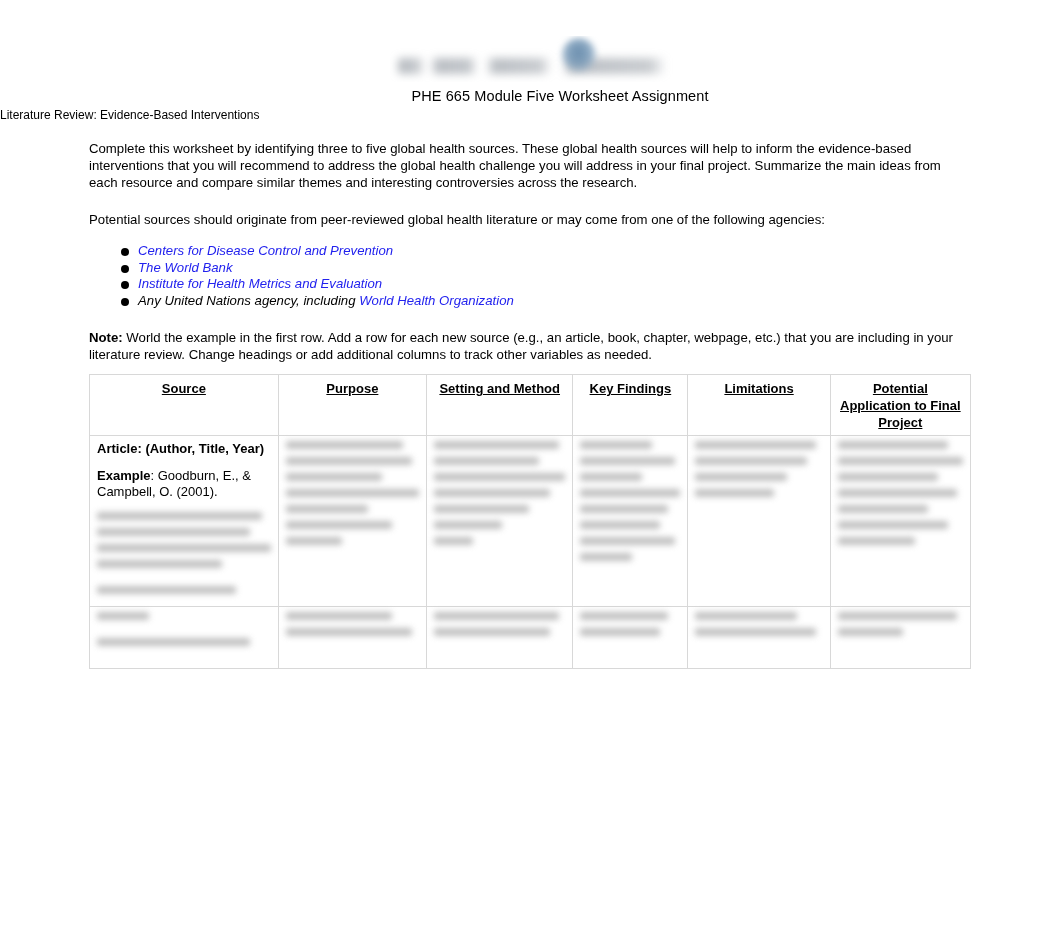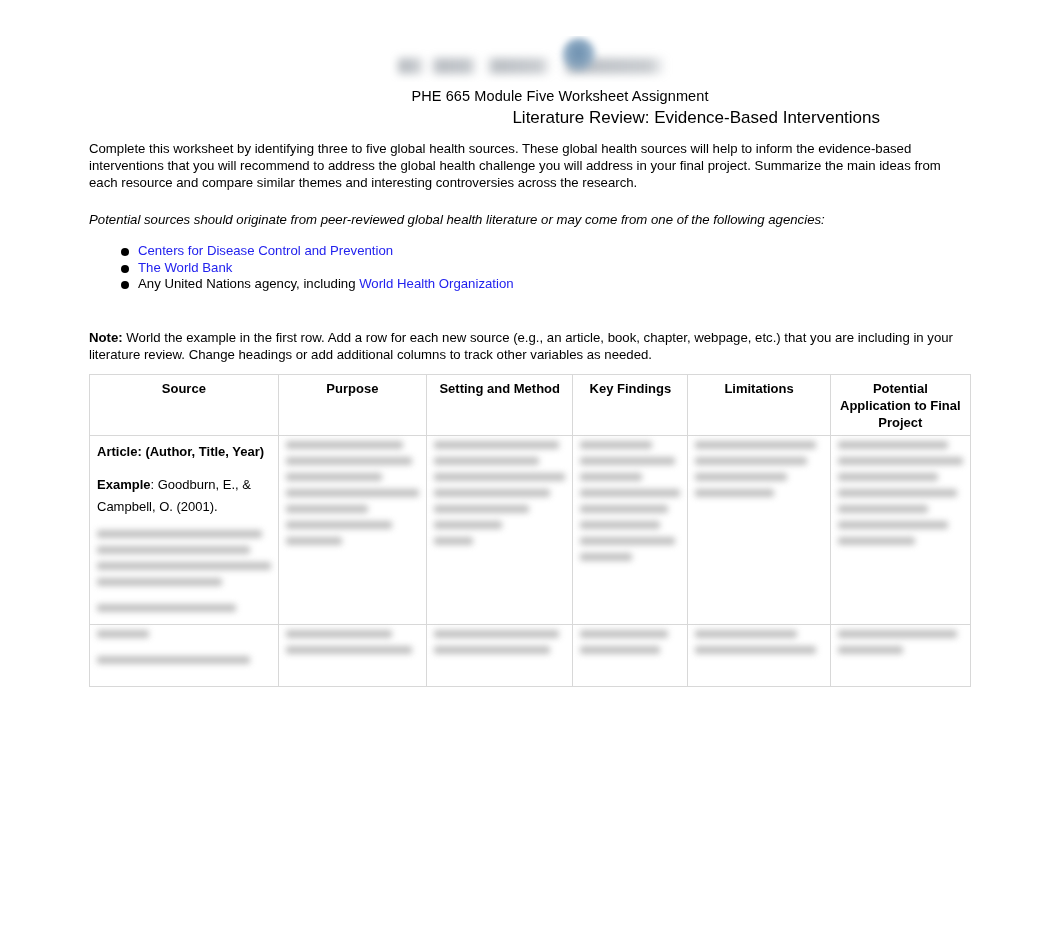--- a/index.html
+++ b/index.html
@@ -52,50 +52,51 @@
     position: absolute;
     left: 0; top: 88px; width: 1062px;
     text-align: center;
     font-size: 14.5px; font-weight: normal;
     letter-spacing: .1px;
     margin-left: 29px;
   }
   .doc-subtitle {
     position: absolute;
     left: 0; top: 108px; width: 880px;
-    text-align: right;
-    font-size: 17px;
+    text-align: left;
+    font-size: 12px;
   }
 
   
   .body-block {
     position: absolute;
     left: 89px;
     width: 882px;
     font-size: 13.2px;
     line-height: 17.2px;
   }
   #para-intro { top: 140px; }
-  #para-sources { top: 211px; font-style: italic; }
+  #para-sources { top: 211px; }
   #para-note { top: 329px; }
 
   .bullets {
     position: absolute;
     left: 89px; top: 243px;
     width: 700px;
     margin: 0; padding: 0;
     list-style: none;
     font-size: 13.2px;
   }
   .bullets li {
     position: relative;
     padding-left: 49px;
     height: 16.6px;
     line-height: 16.6px;
     white-space: nowrap;
+    font-style: italic;
   }
   .bullets li::before {
     content: "";
     position: absolute;
     left: 32px; top: 5px;
     width: 8px; height: 8px;
     border-radius: 50%;
     background: #000;
   }
   .lnk { color: #2222ee; }
@@ -115,32 +116,33 @@
     vertical-align: top;
     padding: 5px 7px 4px 7px;
   }
   .wtable th {
     text-align: center;
     font-weight: bold;
     font-size: 13px;
     line-height: 17px;
     height: 54px;
     vertical-align: top;
+    text-decoration: underline;
   }
   .c-source   { width: 187px; }
   .c-purpose  { width: 147px; }
   .c-setting  { width: 145px; }
   .c-key      { width: 114px; }
   .c-limits   { width: 141px; }
   .c-apply    { width: 139px; }
 
   .row-main td { height: 170px; }
   .row-second td { height: 62px; }
 
-  .cell-text { line-height: 22px; }
+  .cell-text { line-height: 16px; }
   .cell-text .gap { display: block; height: 11px; }
 
   
   .blur-block { filter: blur(3.3px); opacity: .62; }
   .bl {
     height: 8px;
     background: #9a9a9a;
     border-radius: 2px;
     margin-bottom: 8px;
   }
@@ -173,20 +175,23 @@
   <div class="body-block" id="para-sources">Potential sources should originate from peer-reviewed global health literature or may come from one of the following agencies:</div>
 
   <ul class="bullets">
     <li>
       <span class="lnk">Centers for Disease Control and Prevention</span>
     </li>
     <li>
       <span class="lnk">The World Bank</span>
     </li>
     <li>
+      <span class="lnk">Institute for Health Metrics and Evaluation</span>
+    </li>
+    <li>
       <span>Any United Nations agency, including </span><span class="lnk">World Health Organization</span>
     </li>
   </ul>
 
   <div class="body-block" id="para-note">
     <span class="bold">Note:</span><span> World the example in the first row. Add a row for each new source (e.g., an article, book, chapter, webpage, etc.) that you are including in your literature review. Change headings or add additional columns to track other variables as needed.</span>
   </div>
 
   <table class="wtable">
     <thead>

